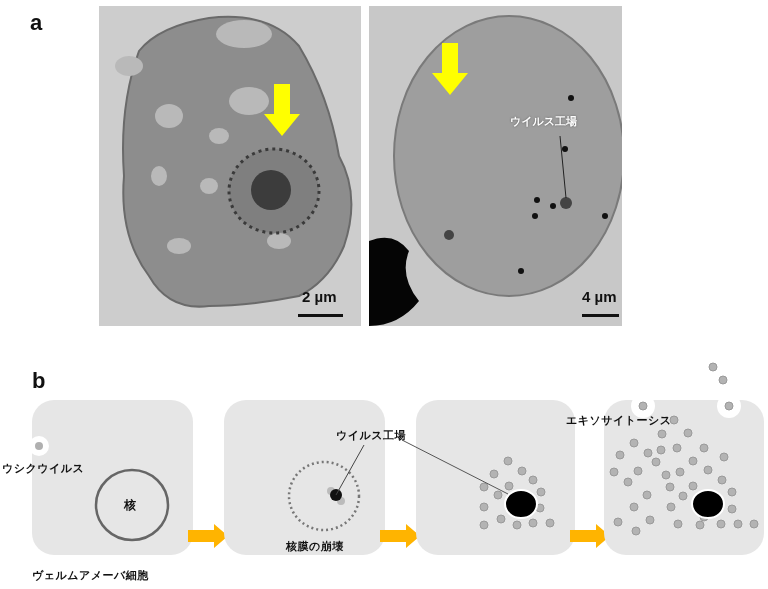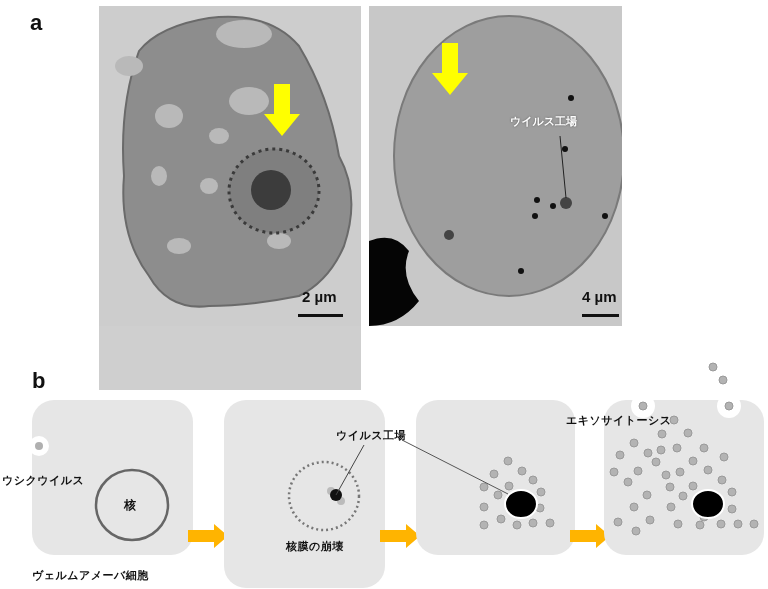--- a/index.html
+++ b/index.html
@@ -13,21 +13,21 @@
   .stage { background:#e6e6e6; border-radius:22px; }
   .jp { font-weight:bold; font-size:11px; color:#111; white-space:nowrap; letter-spacing:0.5px; }
   .arrow { width:40px; height:24px; }
   svg { display:block; }
 </style>
 </head>
 <body>
 
 <div class="abs panel-label" style="left:30px;top:10px;">a</div>
 
-<div class="abs em" style="left:99px;top:6px;width:262px;height:384px;background:#cfcfcf;">
+<div class="abs em" style="left:99px;top:6px;width:262px;height:320px;background:#cfcfcf;">
   <svg width="262" height="320" viewBox="0 0 262 320">
     <rect width="262" height="320" fill="#cdcdcd"></rect>
     <path d="M40 45 Q60 20 110 12 Q170 5 200 40 Q230 90 240 150 Q262 190 245 240 Q230 275 200 290 Q150 300 110 300 Q70 305 50 270 Q20 230 25 170 Q20 100 40 45 Z" fill="#8d8d8d" stroke="#6a6a6a" stroke-width="2"></path>
     <g fill="#b9b9b9">
       <ellipse cx="145" cy="28" rx="28" ry="14"></ellipse>
       <ellipse cx="150" cy="95" rx="20" ry="14"></ellipse>
       <ellipse cx="70" cy="110" rx="14" ry="12"></ellipse>
       <ellipse cx="110" cy="180" rx="9" ry="8"></ellipse>
       <ellipse cx="200" cy="200" rx="10" ry="8"></ellipse>
       <ellipse cx="180" cy="235" rx="12" ry="8"></ellipse>
@@ -76,28 +76,28 @@
 <div class="abs panel-label" style="left:32px;top:368px;">b</div>
 
 <div class="abs stage" style="left:32px;top:400px;width:161px;height:155px;">
   <svg class="abs" style="left:0;top:0;" width="161" height="155" viewBox="0 0 161 155">
     <circle cx="7" cy="46" r="10" fill="#fff"></circle>
     <circle cx="7" cy="46" r="4" fill="#b0b0b0"></circle>
     <ellipse cx="100" cy="105" rx="36" ry="35" fill="none" stroke="#666" stroke-width="2.5"></ellipse>
   </svg>
   <div class="abs jp" style="left:92px;top:97px;font-size:12px;">核</div>
 </div>
-<div class="abs jp" style="left:2px;top:473px;">ウシクウイルス</div>
+<div class="abs jp" style="left:2px;top:461px;">ウシクウイルス</div>
 <div class="abs jp" style="left:32px;top:568px;">ヴェルムアメーバ細胞</div>
 
 <svg class="abs arrow" style="left:188px;top:524px;" viewBox="0 0 40 24">
   <path d="M0 6 H26 V0 L40 12 L26 24 V18 H0 Z" fill="#ffb400"></path>
 </svg>
 
-<div class="abs stage" style="left:224px;top:400px;width:161px;height:188px;">
+<div class="abs stage" style="left:224px;top:400px;width:161px;height:155px;">
   <svg class="abs" style="left:0;top:0;" width="161" height="155" viewBox="0 0 161 155">
     <ellipse cx="100" cy="96" rx="35" ry="34" fill="none" stroke="#777" stroke-width="2.5" stroke-dasharray="2 3"></ellipse>
     <circle cx="107" cy="91" r="4" fill="#bbb"></circle>
     <circle cx="117" cy="101" r="4" fill="#bbb"></circle>
     <circle cx="112" cy="95" r="6" fill="#111"></circle>
     <line x1="112" y1="95" x2="140" y2="45" stroke="#444" stroke-width="1"></line>
   </svg>
   <div class="abs jp" style="left:62px;top:139px;">核膜の崩壊</div>
 </div>
 <div class="abs jp" style="left:336px;top:428px;">ウイルス工場</div>

